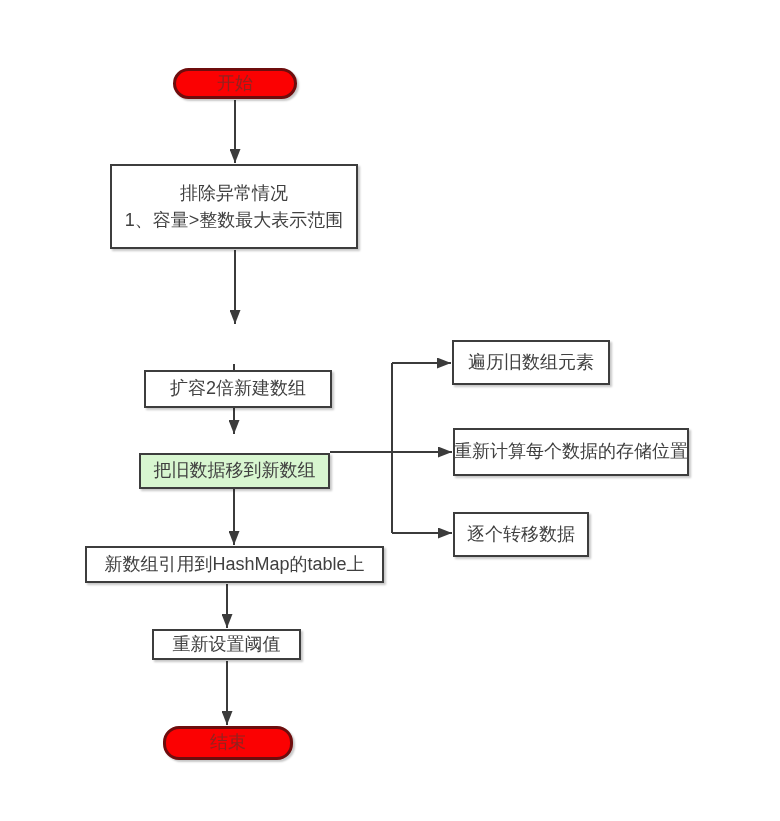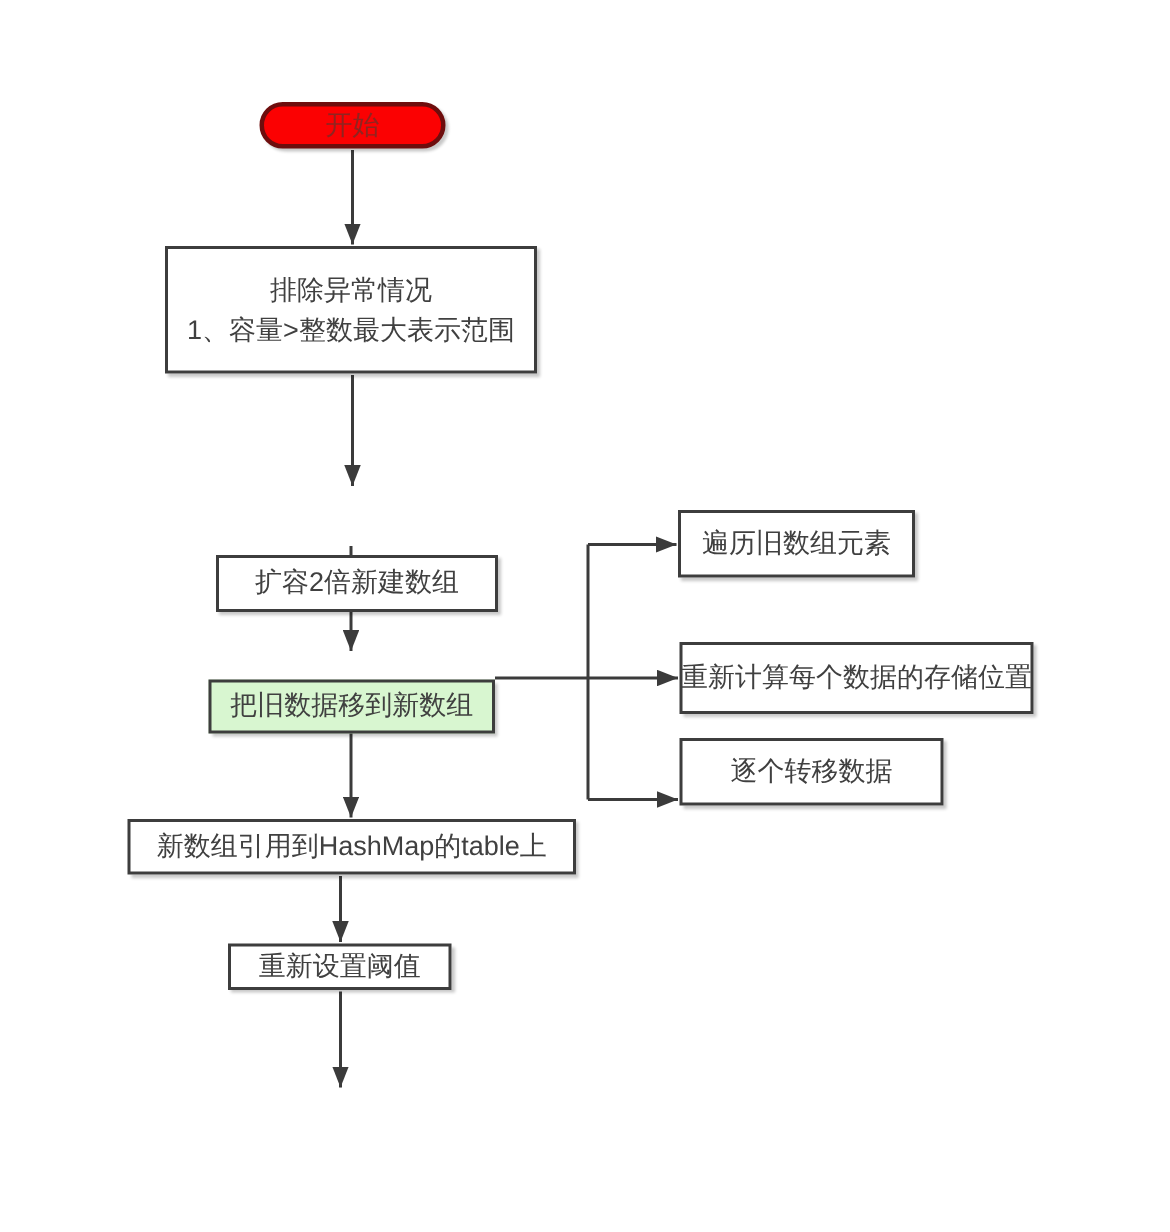--- a/index.html
+++ b/index.html
@@ -58,21 +58,21 @@
     border-color: var(--process-border, #333333);
     margin-top: 18px;
   }
   
   .n-start     { left: 173px; top: 68px;  width: 124px; height: 31px; }
   .n-exclude   { left: 110px; top: 164px; width: 248px; height: 85px; }
   .n-expand    { left: 144px; top: 325px; width: 188px; height: 38px; margin-top: 45px; }
   .n-migrate   { left: 139px; top: 435px; width: 191px; height: 36px; }
   .n-iterate   { left: 452px; top: 340px; width: 158px; height: 45px; text-align: right; }
   .n-recompute { left: 453px; top: 428px; width: 236px; height: 48px; }
-  .n-transfer  { left: 453px; top: 492px; width: 176px; height: 45px; }
+  .n-transfer  { left: 453px; top: 512px; width: 136px; height: 45px; }
   .n-assign    { left: 85px;  top: 546px; width: 299px; height: 37px; }
   .n-threshold { left: 152px; top: 629px; width: 149px; height: 31px; }
   .n-end       { left: 163px; top: 726px; width: 130px; height: 34px; }
 </style>
 </head>
 <body style="--background: #ffffff; --connector: #3b3b3b; --process-border: #3d3d3d; --process-text: #404040; --highlight-fill: #d8f6d0; --terminal-fill: #fb0102; --terminal-border: #6e0d0d; --terminal-text: #8f2420;">
 
 <div class="canvas">
 
   <svg class="connectors" viewBox="0 0 780 821" xmlns="http://www.w3.org/2000/svg">
@@ -125,14 +125,17 @@
   </div>
 
   <div class="node n-threshold">
     <span>重新设置阈值</span>
   </div>
 
   <div class="node n-assign">
     <span>新数组引用到HashMap的table上</span>
   </div>
 
+  <div class="node terminal n-end">
+    <span>结束</span>
+  </div>
 
 </div>
 
 </body></html>

